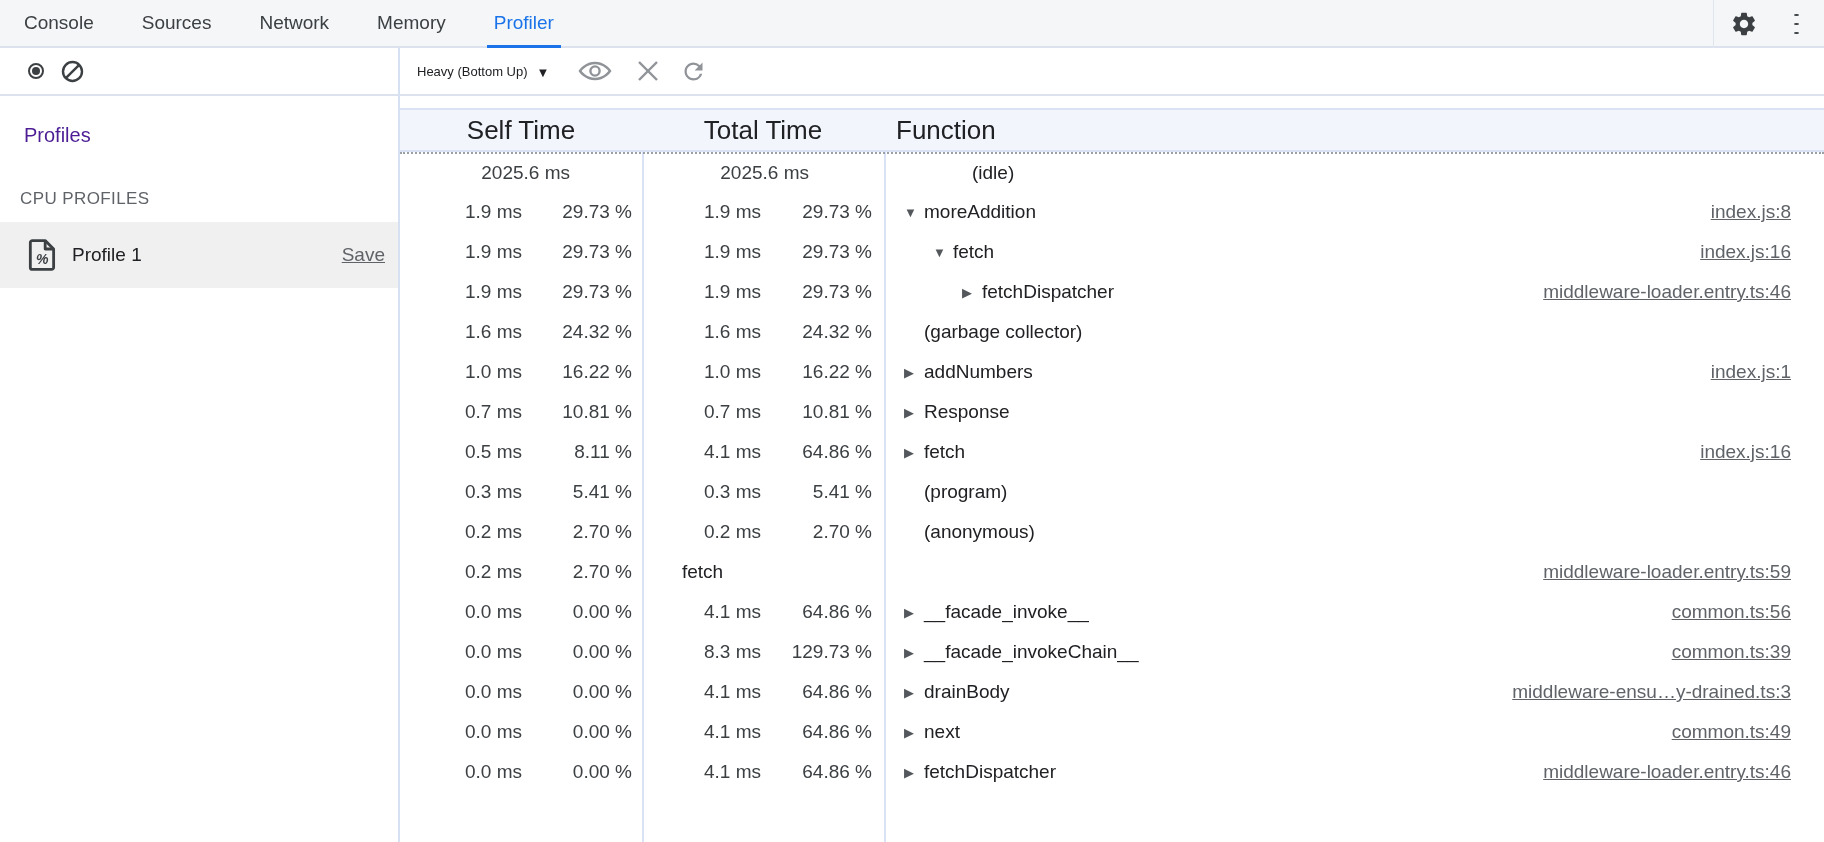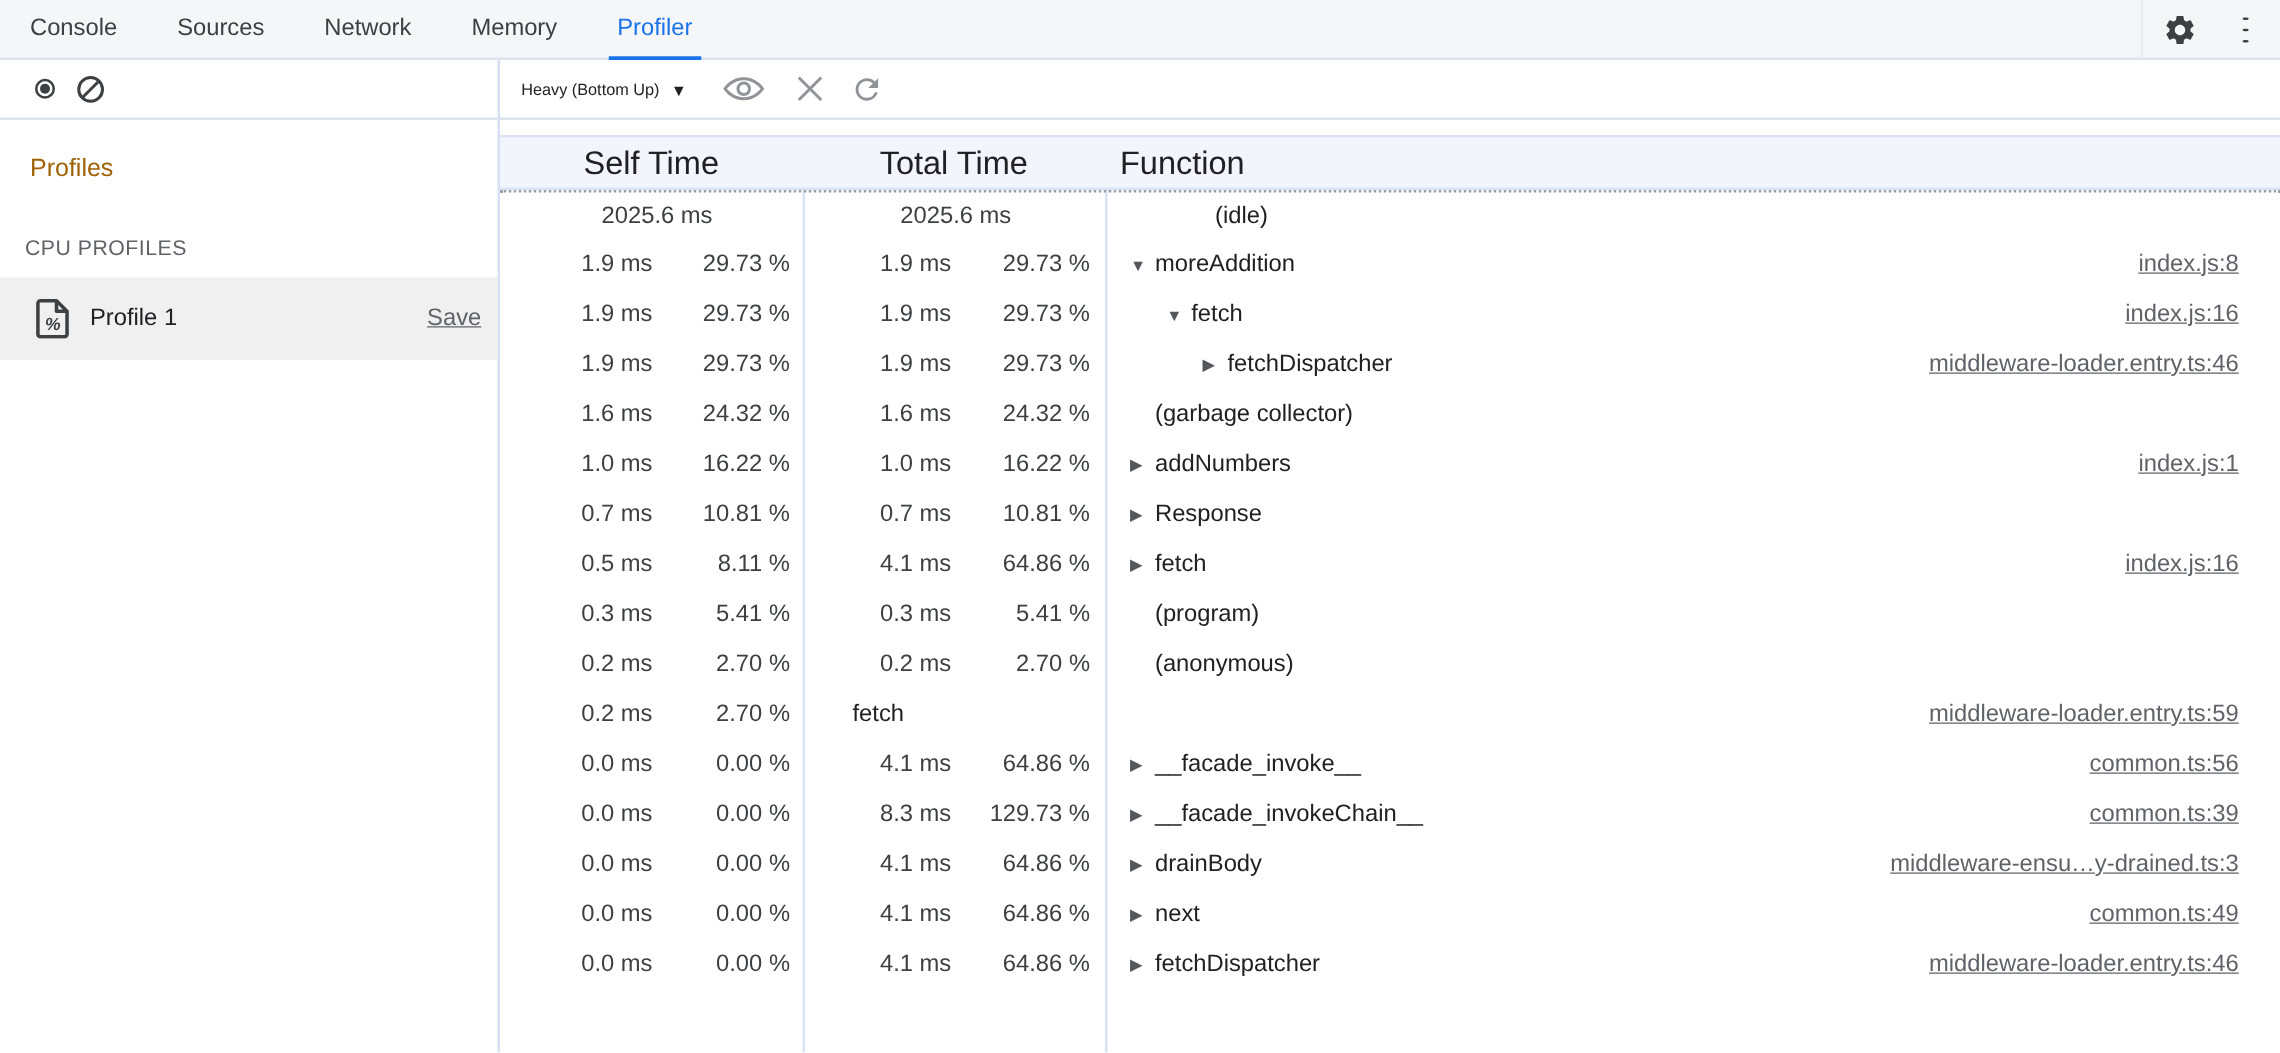--- a/index.html
+++ b/index.html
@@ -27,21 +27,21 @@
   .body { flex:1; display:flex; min-height:0; }
 
   
   .sidebar { width:400px; flex:0 0 400px; border-right:2px solid #d7e1f4; display:flex; flex-direction:column; background:#fff; }
   .side-toolbar { height:48px; flex:0 0 48px; border-bottom:2px solid #dde3ee; display:flex; align-items:center; }
   .rec-btn { margin-left:24px; width:24px; height:24px; }
   .rec-circle { width:16px; height:16px; border:2.5px solid #3c4043; border-radius:50%; position:relative; }
   .rec-circle::after { content:""; position:absolute; left:2px; top:2px; width:8px; height:8px;
                        border-radius:50%; background:#3c4043; }
   .clear-btn { margin-left:12px; width:24px; height:24px; }
-  .profiles-title { margin:27px 0 0 24px; font-size:20px; line-height:24px; color:#a16207; }
+  .profiles-title { margin:27px 0 0 24px; font-size:20px; line-height:24px; color:#4c1d95; }
   .cpu-heading { margin:41px 0 0 20px; font-size:17px; line-height:21px; color:#5f6368; letter-spacing:.4px; }
   .profile-item { margin-top:13px; height:66px; background:#f0f0f0; display:flex; align-items:center; }
   .profile-icon { margin-left:28px; width:30px; height:32px; flex:0 0 30px; }
   .profile-name { margin-left:14px; font-size:19px; color:#202124; }
   .save-link { margin-left:auto; margin-right:13px; font-size:19px; color:#5f6368;
                text-decoration:underline; cursor:pointer; }
 
   
   .main { flex:1; position:relative; display:flex; flex-direction:column; min-width:0; background:#fff; }
   .main-toolbar { height:48px; flex:0 0 48px; border-bottom:2px solid #dde3ee; display:flex; align-items:center; }

